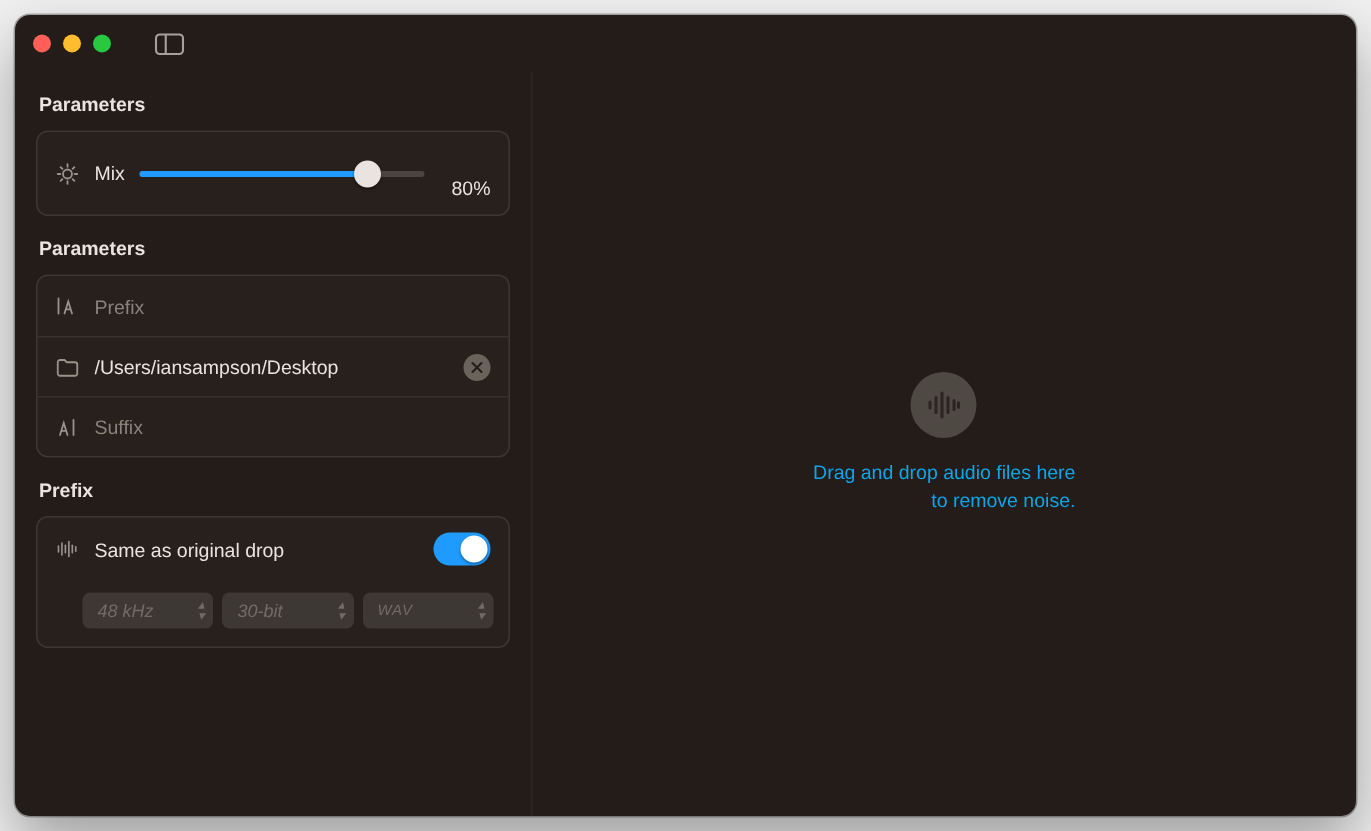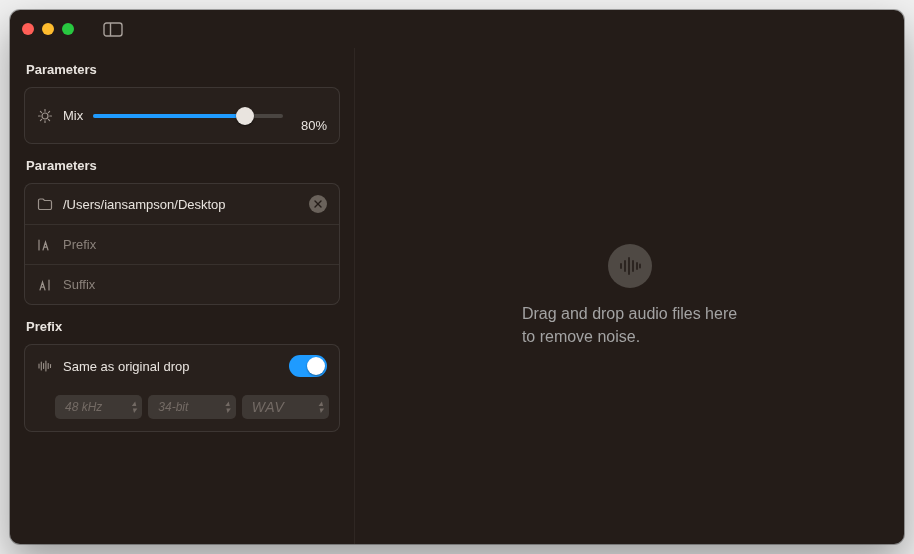--- a/index.html
+++ b/index.html
@@ -181,39 +181,39 @@
     margin-left:auto;
     font-size:9px;
     line-height:7px;
     color:#9b928b;
     display:flex;
     flex-direction:column;
     align-items:center;
     gap:0;
   }
   .select .val { font-size:12px; }
-  .select.small .val { font-size:14px; letter-spacing:0.05em; }
+  .select.small .val { font-size:10px; letter-spacing:0.05em; }
   .drop-area {
     display:flex;
     flex-direction:column;
     align-items:center;
     gap:14px;
     color:#b9b2ab;
   }
   .drop-icon {
     width:44px; height:44px;
     border-radius:50%;
     background:#4f4944;
     display:flex; align-items:center; justify-content:center;
     color:#241c18;
   }
   .drop-text {
-    text-align:left;
-    font-size:16px;
-    color:#a3a3a3;
+    text-align:right;
+    font-size:13px;
+    color:#0ea5e9;
     line-height:1.45;
   }
 </style>
 </head>
 <body>
 
 <div class="window">
   <div class="titlebar">
     <div class="traffic-lights">
       <div class="tl red"></div>
@@ -255,40 +255,40 @@
             </div>
           </div>
           <span class="slider-value">80%</span>
         </div>
       </div>
 
       <div class="section-title">Parameters</div>
       <div class="card">
         <div class="row">
           <span class="icon">
+            <svg width="16" height="14" viewBox="0 0 16 14" fill="none" stroke="currentColor" stroke-width="1.2" stroke-linecap="round">
+              <line x1="2" y1="12" x2="2" y2="2"></line>
+              <path d="M6 12 L8.5 4 L11 12 M6.9 9.2 H10.1"></path>
+            </svg>
+          </span>
+          <input type="text" class="text-field" placeholder="Prefix" style="">
+        </div>
+        <div class="row">
+          <span class="icon">
             <svg width="16" height="14" viewBox="0 0 16 14" fill="none" stroke="currentColor" stroke-width="1.2">
               <path d="M1.5 3.5 A1.5 1.5 0 0 1 3 2 h3 l1.5 1.5 H13 a1.5 1.5 0 0 1 1.5 1.5 v6 a1.5 1.5 0 0 1 -1.5 1.5 H3 a1.5 1.5 0 0 1 -1.5 -1.5 Z"></path>
             </svg>
           </span>
           <input type="text" class="path-input" value="/Users/iansampson/Desktop" style="">
           <div class="clear-btn">
             <svg width="8" height="8" viewBox="0 0 8 8" stroke="#241c18" stroke-width="1.4" stroke-linecap="round">
                 <line x1="1" y1="1" x2="7" y2="7"></line>
                 <line x1="7" y1="1" x2="1" y2="7"></line>
               </svg>
           </div>
-        </div>
-        <div class="row">
-          <span class="icon">
-            <svg width="16" height="14" viewBox="0 0 16 14" fill="none" stroke="currentColor" stroke-width="1.2" stroke-linecap="round">
-              <line x1="2" y1="12" x2="2" y2="2"></line>
-              <path d="M6 12 L8.5 4 L11 12 M6.9 9.2 H10.1"></path>
-            </svg>
-          </span>
-          <input type="text" class="text-field" placeholder="Prefix" style="">
         </div>
         <div class="row">
           <span class="icon">
             <svg width="16" height="14" viewBox="0 0 16 14" fill="none" stroke="currentColor" stroke-width="1.2" stroke-linecap="round">
               <path d="M3 12 L5.5 4 L8 12 M3.9 9.2 H7.1"></path>
               <line x1="12" y1="12" x2="12" y2="2"></line>
             </svg>
           </span>
           <input type="text" class="text-field" placeholder="Suffix" style="">
         </div>
@@ -314,21 +314,21 @@
         </div>
         <div class="selects-row">
           <div class="select">
             <span class="val">48 kHz</span>
             <span class="arrows">
                 <span>▴</span>
                 <span>▾</span>
               </span>
           </div>
           <div class="select">
-            <span class="val">34-bit</span>
+            <span class="val">30-bit</span>
             <span class="arrows">
                 <span>▴</span>
                 <span>▾</span>
               </span>
           </div>
           <div class="select small">
             <span class="val">WAV</span>
             <span class="arrows">
                 <span>▴</span>
                 <span>▾</span>

